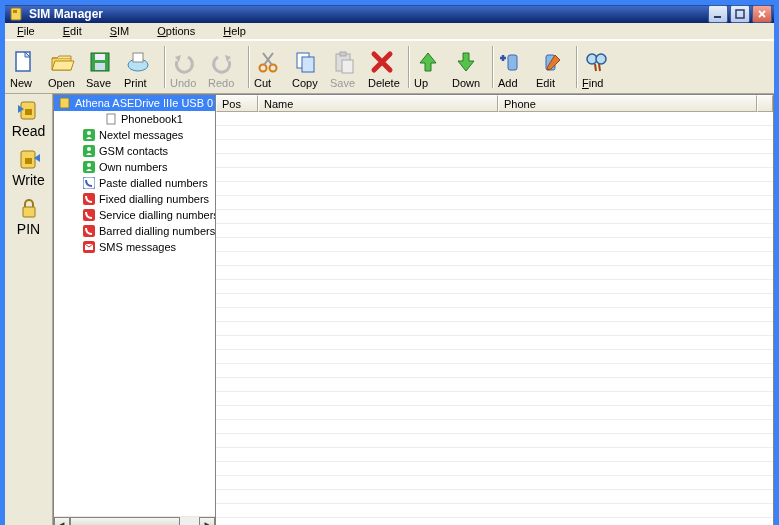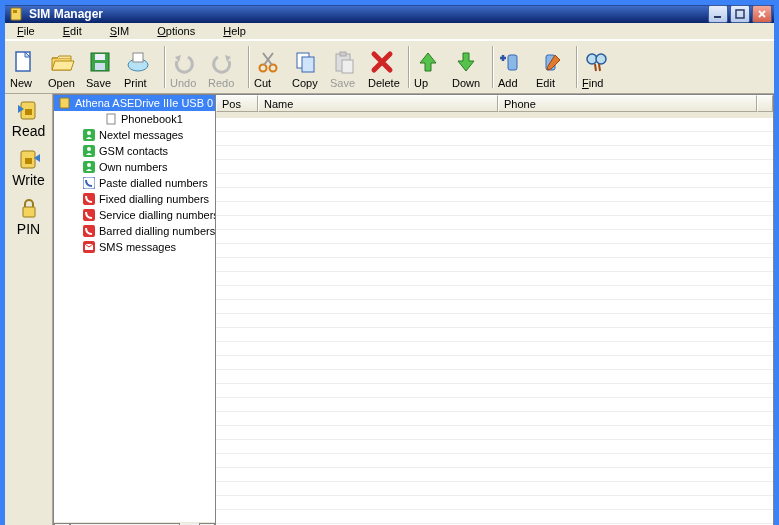--- a/index.html
+++ b/index.html
@@ -41,21 +41,21 @@
 .tree-node.selected { background:#3b82f6; color:#fff; }
 .tree-node .node-ico { width:14px; height:14px; margin-right:3px; flex-shrink:0; display:inline-flex; align-items:center; justify-content:center; }
 .tree-node.level1 { padding-left: 10px; margin-left: 40px; }
 .tree-node.level2 { padding-left: 28px; }
 .hscroll { height:16px; background:#ece9d8; border-top:1px solid #ece9d8; display:flex; align-items:center; }
 .hscroll .arrow { width:16px; height:16px; background:linear-gradient(#f6f6f3,#d6d3c6); border:1px solid #848284; display:flex; align-items:center; justify-content:center; font-size:8px; color:#333; }
 .hscroll .track { flex:1; background:#efefef; height:16px; position:relative; }
 .hscroll .thumb { position:absolute; left:0; top:0; width:110px; height:14px; background:linear-gradient(#f6f6f3,#d6d3c6); border:1px solid #848284; }
 
 .list-pane { flex:1; background:#fff; border:1px solid #848284; border-left:none; display:flex; flex-direction:column; }
-.list-header { height:23px; display:flex; background:#ece9d8; }
+.list-header { height:17px; display:flex; background:#ece9d8; }
 .list-header .col { border-right:1px solid #aca899; border-bottom:1px solid #aca899; border-top:1px solid #fff; border-left:1px solid #fff; padding: 1px 5px; background:linear-gradient(#fafaf7,#ece9d8); height:17px; display:flex; align-items:center; }
 .list-rows { flex:1; position:relative; overflow:hidden; }
 .list-rows .row { height:14px; border-bottom:1px solid #ededed; }
 .list-rows .row:nth-child(odd){ }
 
 svg { display:block; }
 </style>
 </head>
 <body>
 

